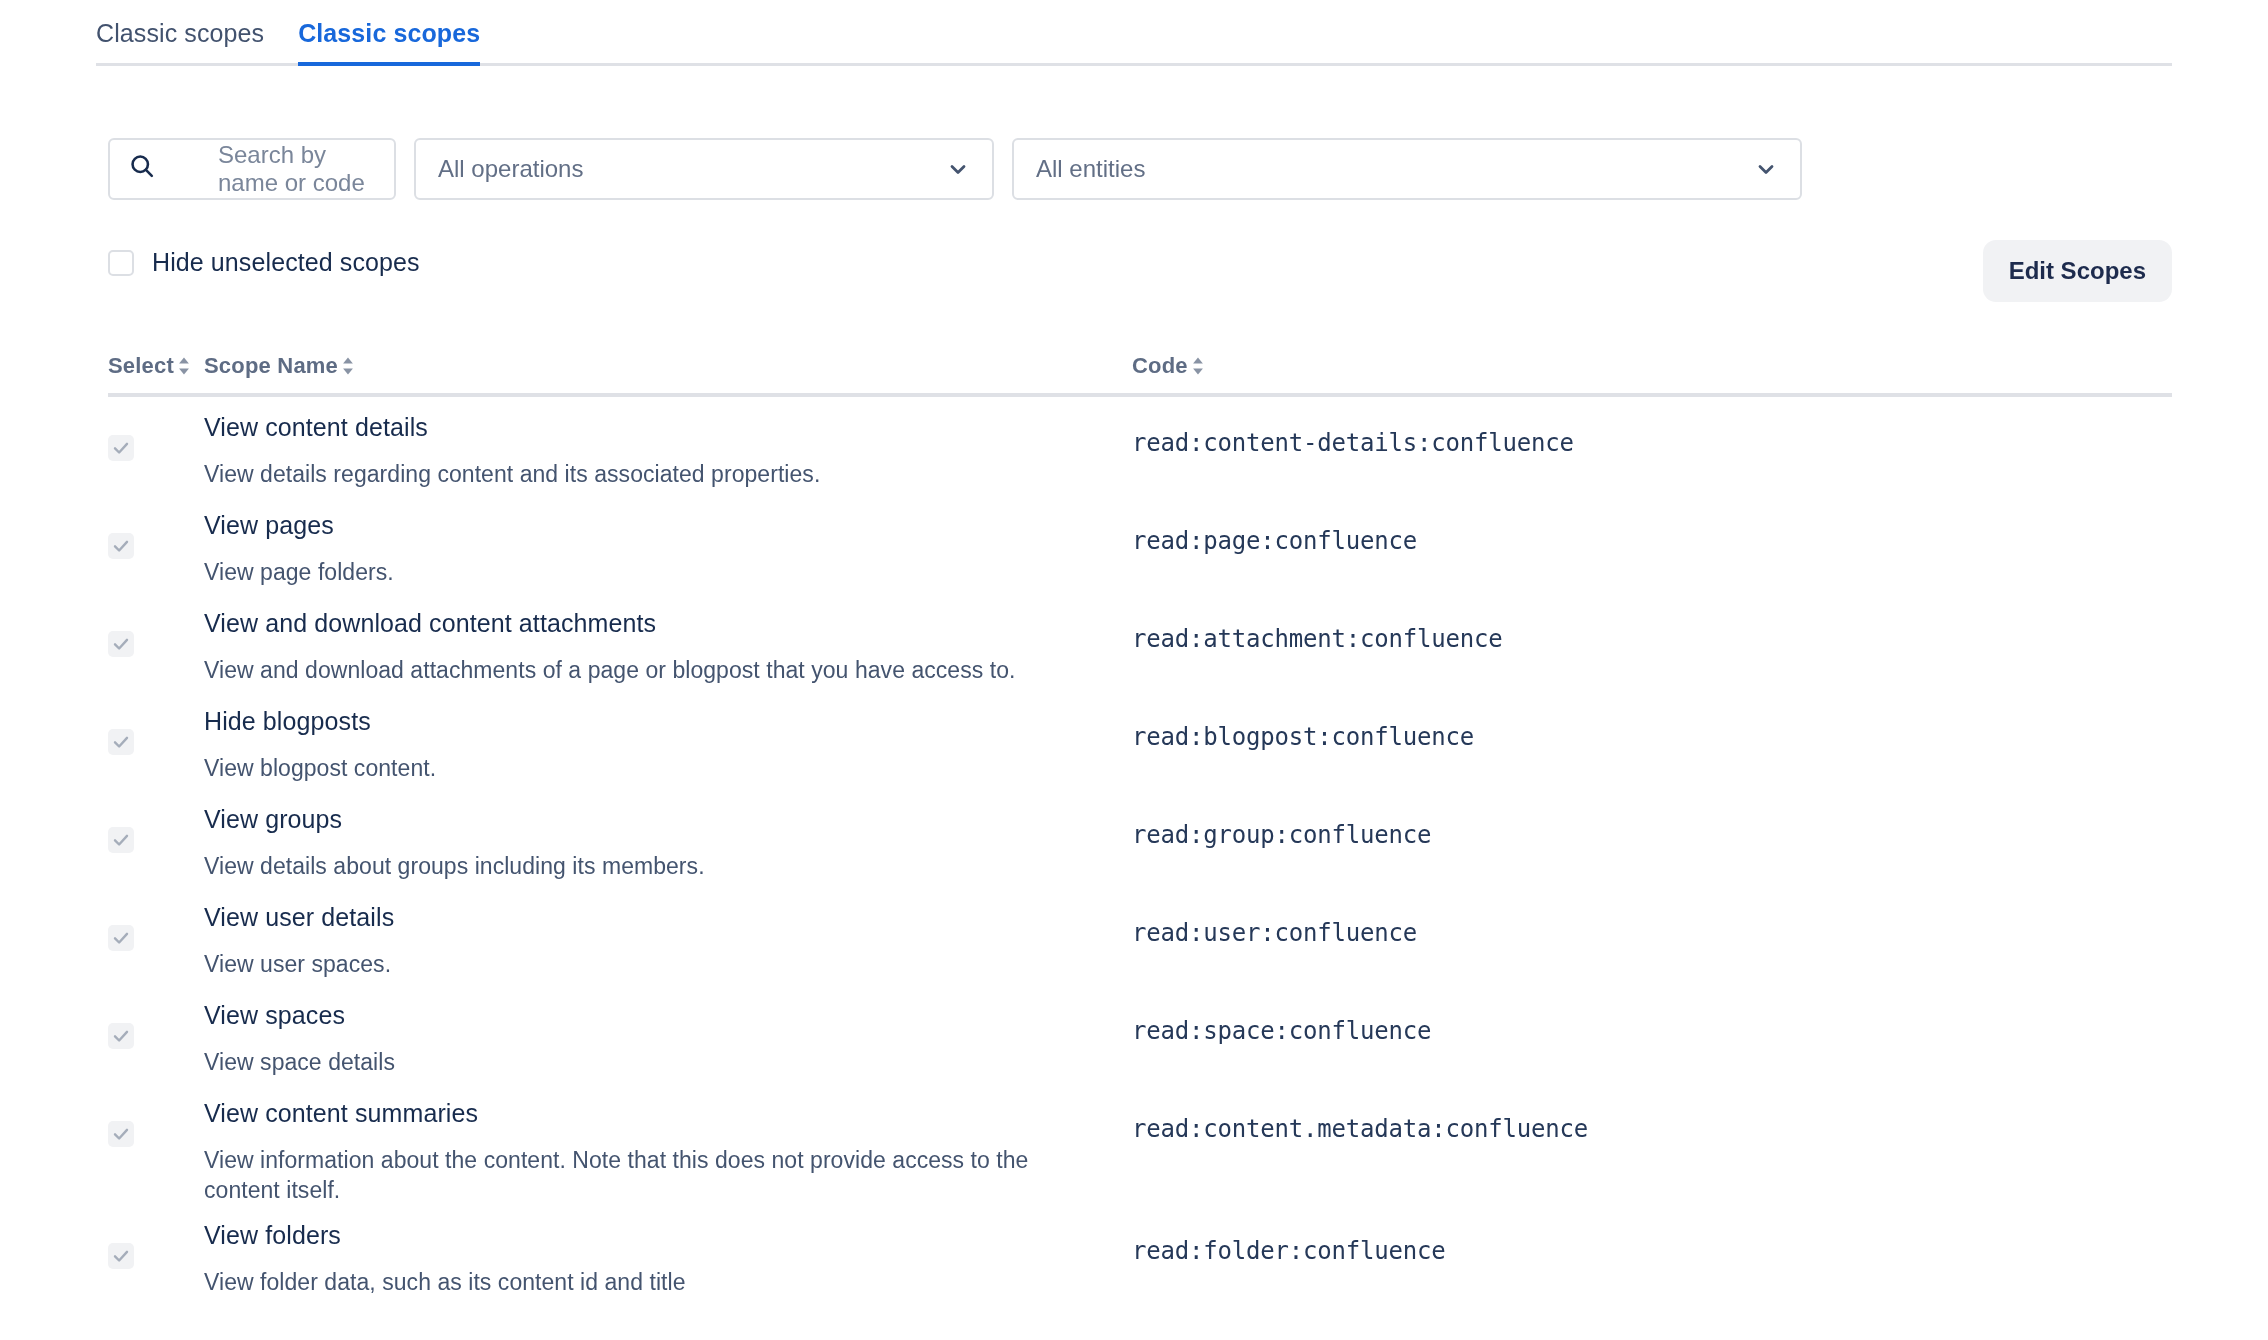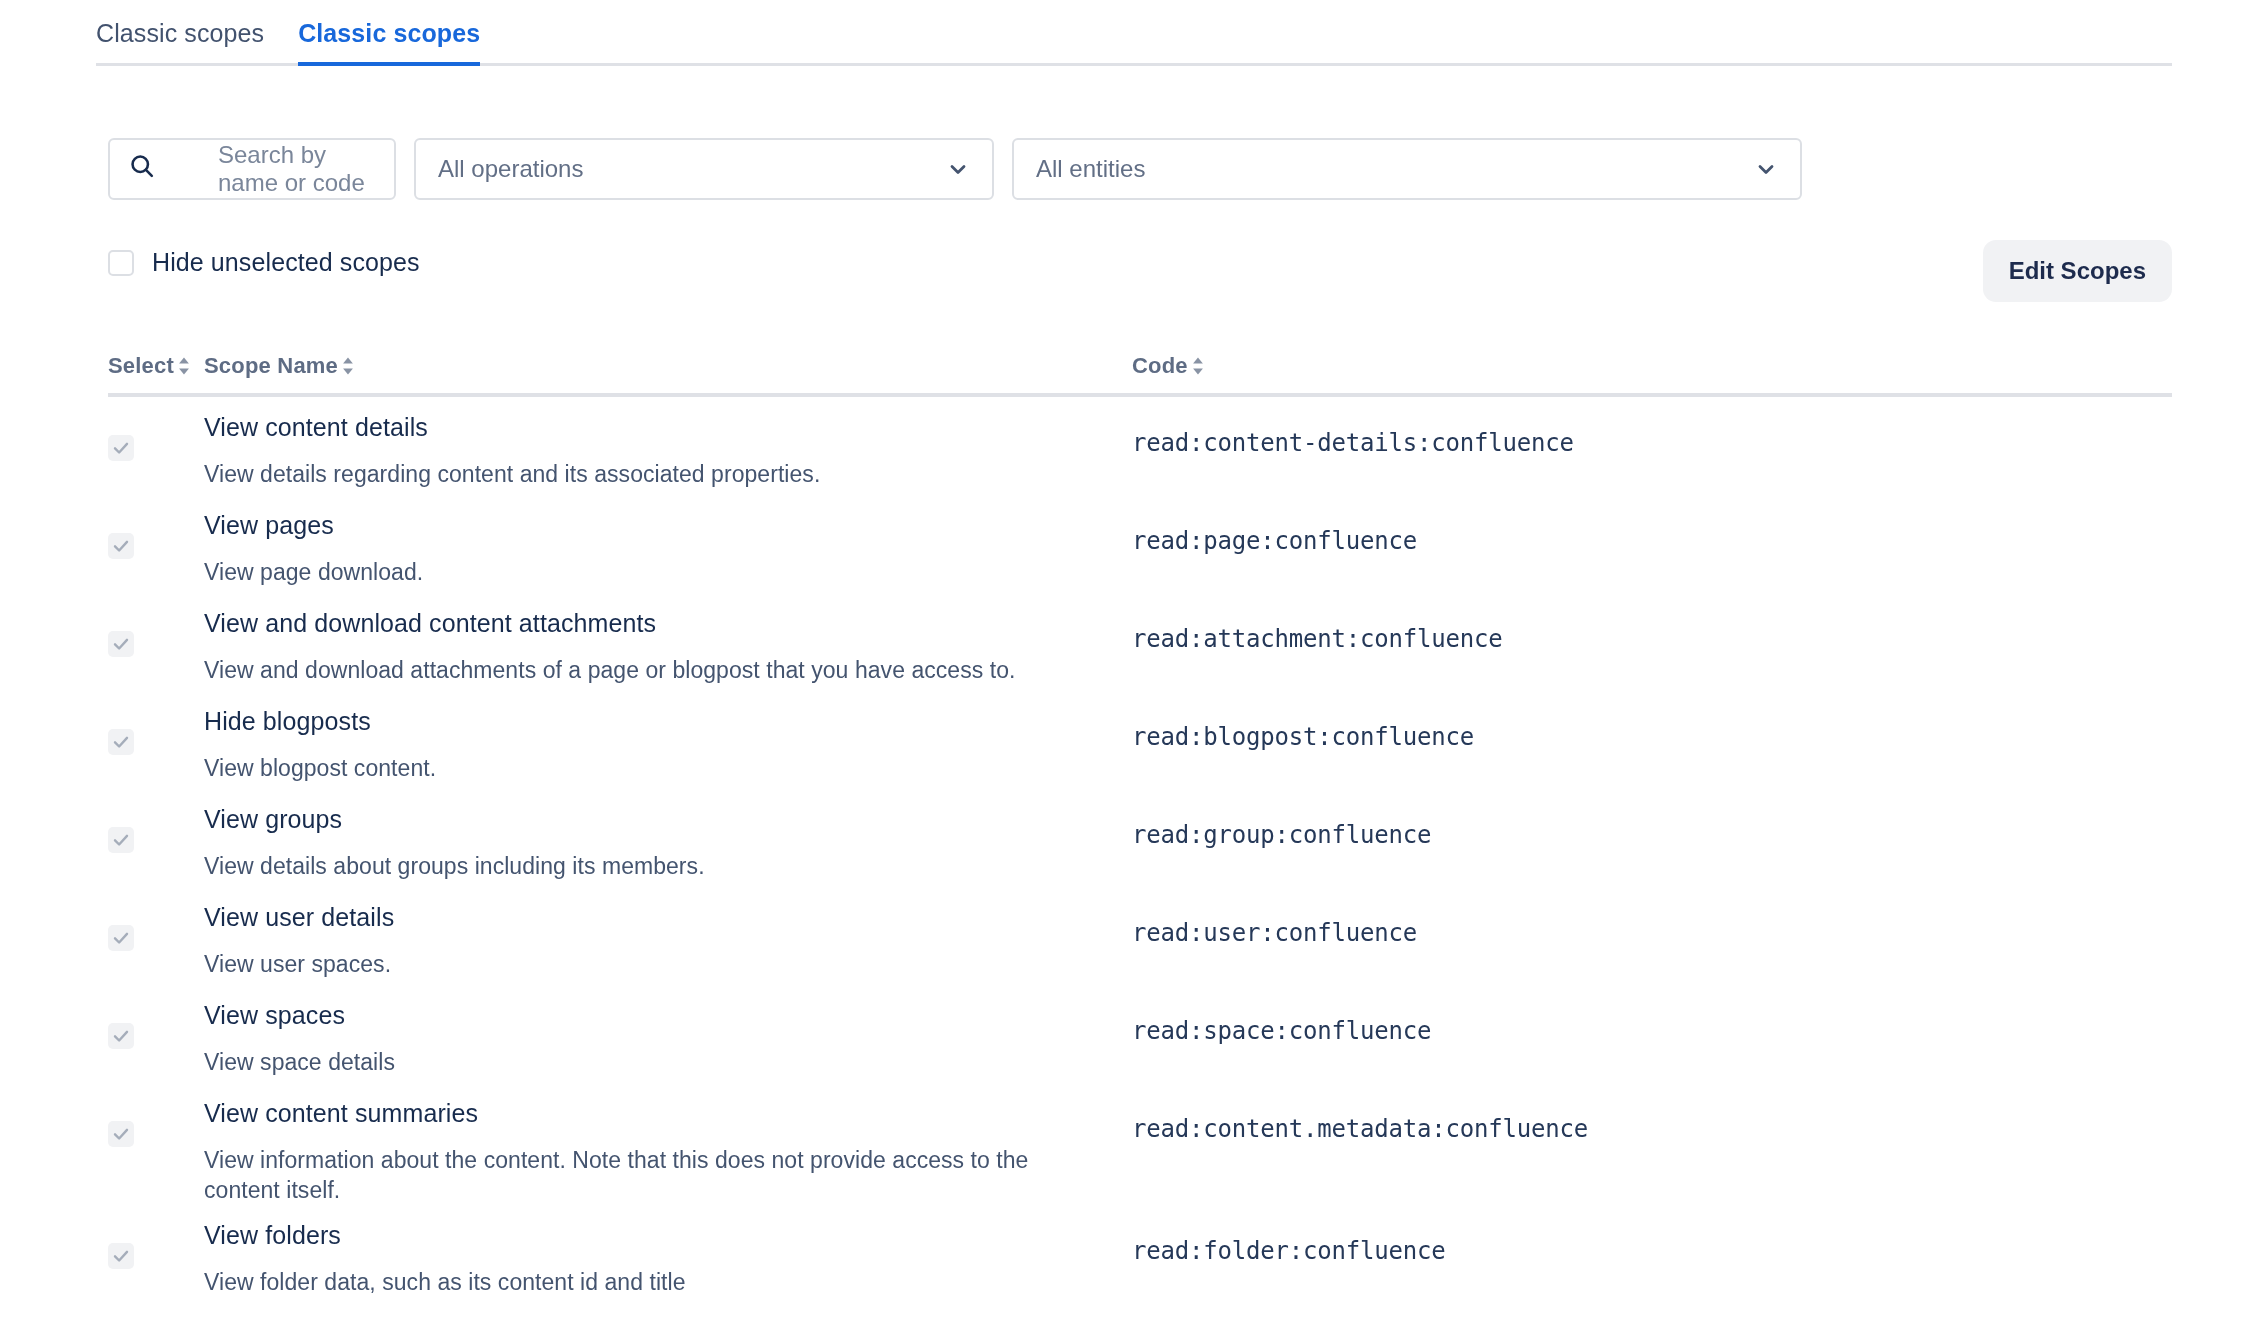--- a/index.html
+++ b/index.html
@@ -207,21 +207,21 @@
   <div class="row">
     <div class="c-select">
       <span class="cb-checked">
         <svg width="18" height="18" viewBox="0 0 24 24" fill="none" stroke="#A5ADBA" stroke-width="3.2" stroke-linecap="round" stroke-linejoin="round">
           <polyline points="4,12.5 9.5,18 20,6.5"></polyline>
         </svg>
       </span>
     </div>
     <div class="c-name">
       <div class="scope-title">View pages</div>
-      <div class="scope-desc">View page download.</div>
+      <div class="scope-desc">View page folders.</div>
     </div>
     <div class="c-code">
       <span class="code-txt">read:page:confluence</span>
     </div>
   </div>
 
   <div class="row">
     <div class="c-select">
       <span class="cb-checked">
         <svg width="18" height="18" viewBox="0 0 24 24" fill="none" stroke="#A5ADBA" stroke-width="3.2" stroke-linecap="round" stroke-linejoin="round">

